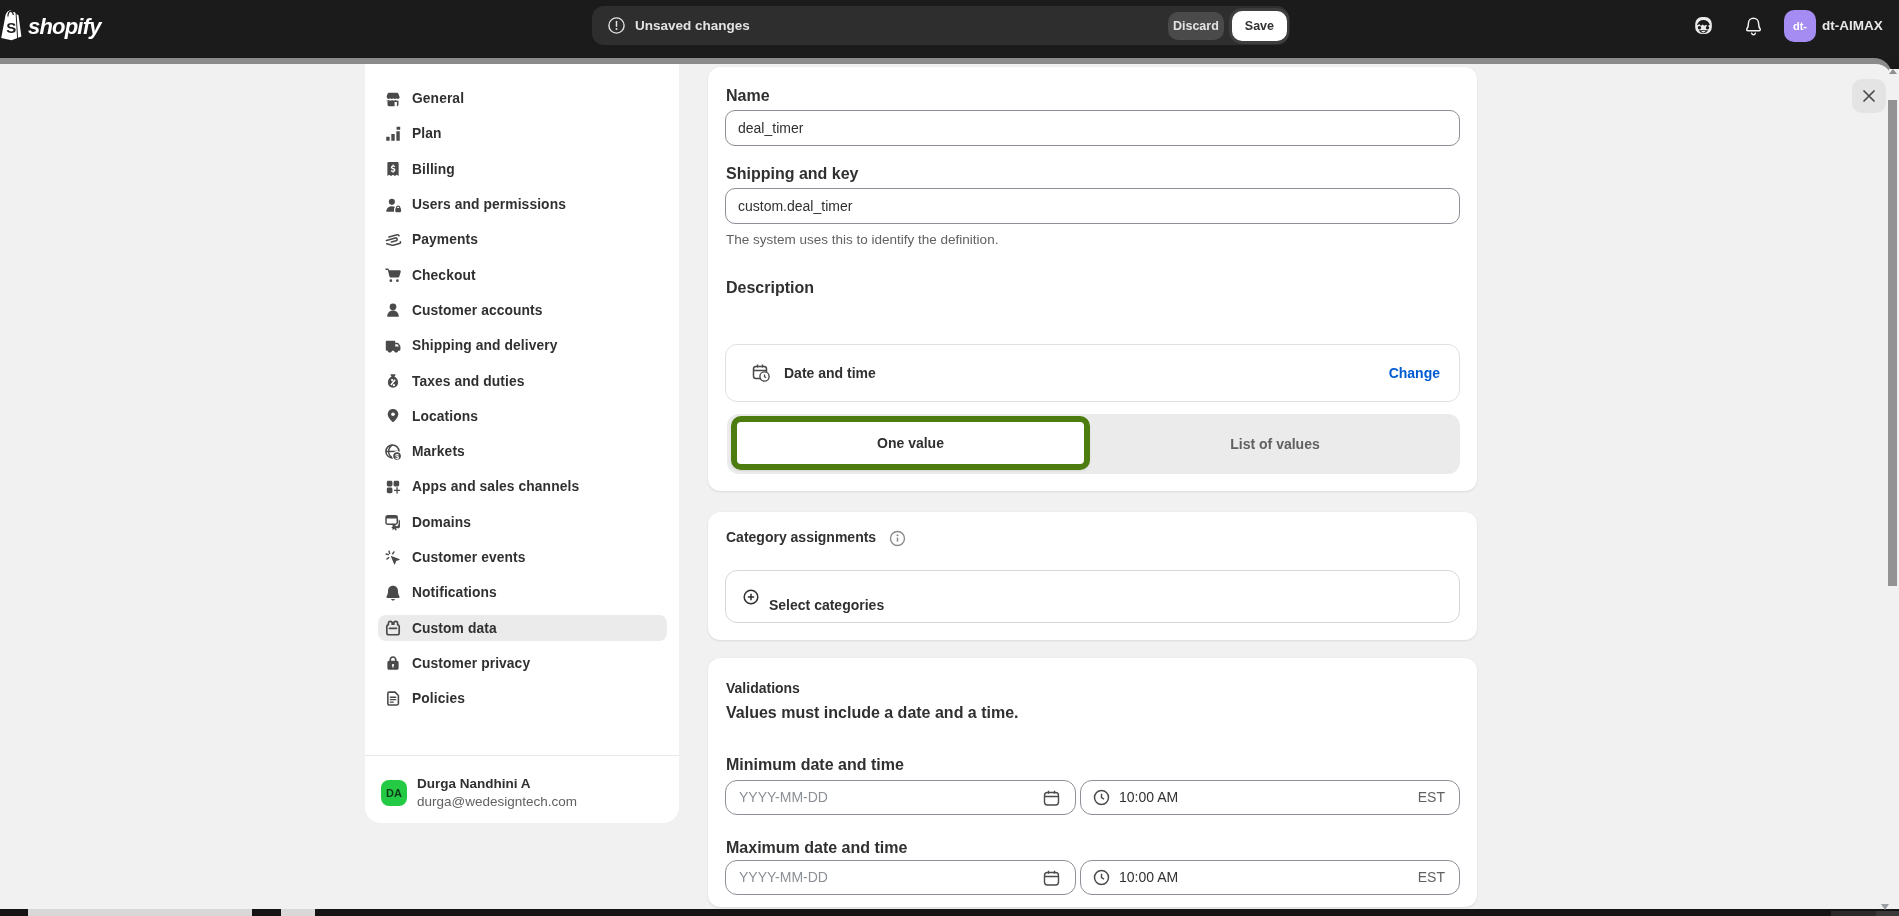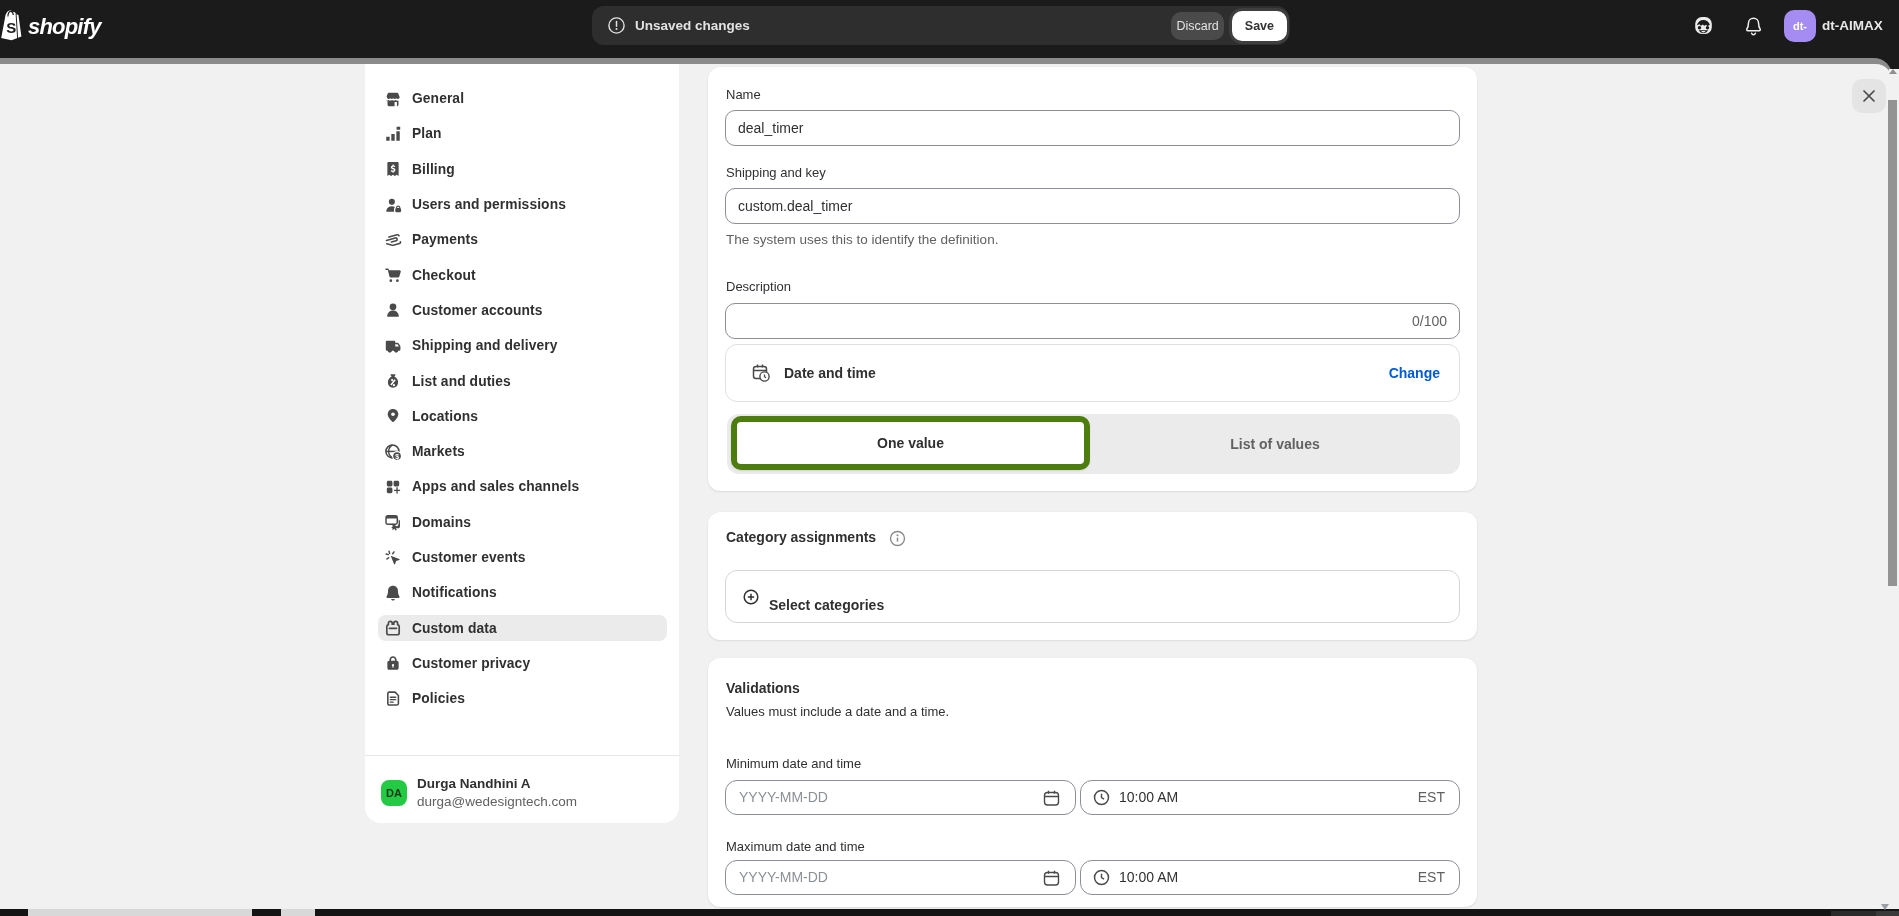--- a/index.html
+++ b/index.html
@@ -7,21 +7,21 @@
   font-family:"Liberation Sans", sans-serif; }
 .abs { position:absolute; }
 
 
 #hdr { position:absolute; top:0; left:0; width:1899px; height:58px; background:#1b1b1b; }
 #logo { position:absolute; left:1px; top:10px; }
 #logoword { position:absolute; left:28px; top:14px; color:#fff; font-size:22px; font-weight:700; font-style:italic; letter-spacing:-0.8px; }
 #pill { position:absolute; left:592px; top:6px; width:697px; height:39px; background:#2e2e2e; border-radius:12px; display:flex; align-items:center; padding:0 2px 0 15px; }
 #pill .txt { color:#e3e3e3; font-size:13.5px; font-weight:700; margin-left:9px; }
 #pill .sp { flex:1; }
-.btn-discard { height:28px; padding:0 5px; margin-right:8px; background:#4a4a4a; border-radius:10px; color:#e3e3e3; font-size:12.5px; font-weight:400; display:flex; align-items:center; }
+.btn-discard { height:28px; padding:0 5px; margin-right:8px; background:#4a4a4a; border-radius:10px; color:#e3e3e3; font-size:12.5px; font-weight:700; display:flex; align-items:center; }
 .btn-save { height:30px; padding:0 13px; background:#ffffff; border-radius:10px; color:#323232; font-size:12.5px; font-weight:700; display:flex; align-items:center; box-shadow:0 0 0 3px rgba(255,255,255,0.08); }
 #avatar { position:absolute; left:1784px; top:10px; width:32px; height:32px; background:#a48cf3; border-radius:10px; color:#fff; font-size:11px; font-weight:700; display:flex; align-items:center; justify-content:center; }
 #uname { position:absolute; left:1822px; top:18px; color:#e8e8e8; font-size:13.5px; font-weight:700; }
 
 
 #band { position:absolute; top:58px; left:0; width:1892px; height:858px; background:#8b8b8b; border-top-right-radius:18px; }
 #page { position:absolute; top:6px; left:0; width:1892px; height:852px; background:#f1f1f1; border-top-right-radius:16px; }
 
 
 #side { position:absolute; left:365px; top:0; width:314px; height:759px; background:#fff; border-radius:0 0 16px 16px; }
@@ -36,21 +36,21 @@
 #ubox { position:absolute; top:700px; left:0; width:314px; }
 #uavatar { position:absolute; left:16px; top:16px; width:26px; height:26px; border-radius:8px; background:#24ca43; color:#0d3b18; font-size:11px; font-weight:700; display:flex; align-items:center; justify-content:center; }
 #uboxname { position:absolute; left:52px; top:12px; color:#303030; font-size:13.5px; font-weight:700; }
 #uboxmail { position:absolute; left:52px; top:30px; color:#616161; font-size:13.5px; }
 
 
 .card { position:absolute; left:708px; width:769px; background:#fff; border-radius:12px; box-shadow:0 1px 2px rgba(0,0,0,0.09), 0 0 1px rgba(0,0,0,0.08); }
 #card1 { top:3px; height:424px; }
 #card2 { top:448px; height:128px; }
 #card3 { top:594px; height:249px; border-bottom-left-radius:12px; }
-.lbl { position:absolute; left:18px; color:#303030; font-size:13px; font-weight:400; }
+.lbl { position:absolute; left:18px; color:#303030; font-size:16px; font-weight:700; }
 .blbl { position:absolute; left:18px; color:#303030; font-size:14px; font-weight:700; }
 .inp { position:absolute; left:17px; width:735px; height:36px; border:1.3px solid #8a9096; border-radius:10px; background:#fff; display:flex; align-items:center; padding:0 12px; font-size:14px; color:#303030; }
 .helper { position:absolute; left:18px; color:#616161; font-size:13.5px; }
 
 #datebox { position:absolute; left:17px; top:277px; width:735px; height:58px; border:1px solid #e0e0e0; border-radius:12px; display:flex; align-items:center; }
 #datebox .t { color:#303030; font-size:14px; font-weight:700; margin-left:13px; }
 #datebox .chg { position:absolute; right:19px; color:#005bd3; font-size:14px; font-weight:700; }
 
 #seg { position:absolute; left:19px; top:347px; width:733px; height:60px; background:#ebebeb; border-radius:12px; }
 #seg .white { position:absolute; left:4px; top:2px; width:359px; height:54px; background:#fff; border:6px solid #4d7c0f; border-radius:10px; box-shadow:0 1px 2px rgba(0,0,0,0.10); display:flex; align-items:center; justify-content:center; color:#303030; font-size:14px; font-weight:700; }
@@ -142,21 +142,21 @@
               <circle cx="5.2" cy="12.4" r="1.3" fill="#4a4a4a"></circle>
               <circle cx="10.8" cy="12.4" r="1.3" fill="#4a4a4a"></circle>
             </svg>
             <span>Shipping and delivery</span>
           </li>
           <li>
             <svg width="18" height="18" viewBox="0 0 16 16">
               <path fill="#4a4a4a" d="M6.3 2h3.4c.4 0 .6.5.4.8l-.9 1.2c1.9.8 3.3 2.7 3.3 5.2 0 3-1.9 4.8-4.5 4.8S3.5 12.2 3.5 9.2c0-2.5 1.4-4.4 3.3-5.2l-.9-1.2c-.2-.3 0-.8.4-.8z"></path>
               <path fill="#fff" d="M6.2 7.2a1 1 0 1 1 2 0 1 1 0 0 1-2 0z M7.8 11.7a1 1 0 1 1 2 0 1 1 0 0 1-2 0z M9.3 6.5l1.1.8-3.7 4.6-1.1-.8z" fill-rule="evenodd"></path>
             </svg>
-            <span>List and duties</span>
+            <span>Taxes and duties</span>
           </li>
           <li>
             <svg width="18" height="18" viewBox="0 0 16 16">
               <path fill="#4a4a4a" d="M8 1.8c2.7 0 4.7 2 4.7 4.7 0 2-1.4 4.2-4.1 6.7a.9.9 0 0 1-1.2 0C4.7 10.7 3.3 8.5 3.3 6.5 3.3 3.8 5.3 1.8 8 1.8z"></path>
               <circle cx="8" cy="6.4" r="1.6" fill="#fff"></circle>
             </svg>
             <span>Locations</span>
           </li>
           <li>
             <svg width="18" height="18" viewBox="0 0 16 16">
@@ -229,21 +229,20 @@
     </div>
   </div>
 
   <div id="card1" class="card">
     <div class="lbl" style="top:20px;">Name</div>
     <div class="inp" style="top:43px;">deal_timer</div>
     <div class="lbl" style="top:98px;">Shipping and key</div>
     <div class="inp" style="top:121px;">custom.deal_timer</div>
     <div class="helper" style="top:165px;">The system uses this to identify the definition.</div>
     <div class="lbl" style="top:212px;">Description</div>
-    <div class="inp" style="top:236px; justify-content:flex-end; color:#616161;">0/100</div>
     <div id="datebox">
       <svg width="20" height="20" viewBox="0 0 20 20" style="margin-left:25px;">
             <g fill="none" stroke="#4a4a4a" stroke-width="1.5">
               <rect x="2.5" y="3.5" width="13" height="12" rx="2.5"></rect>
               <path d="M2.5 7.5h13M6.5 1.5v3M11.5 1.5v3"></path>
             </g>
             <circle cx="13.5" cy="13.5" r="4.6" fill="#fff" stroke="#4a4a4a" stroke-width="1.4"></circle>
             <path d="M13.5 11.5v2.2l1.6 1" fill="none" stroke="#4a4a4a" stroke-width="1.3"></path>
           </svg>
       <span class="t">Date and time</span>

